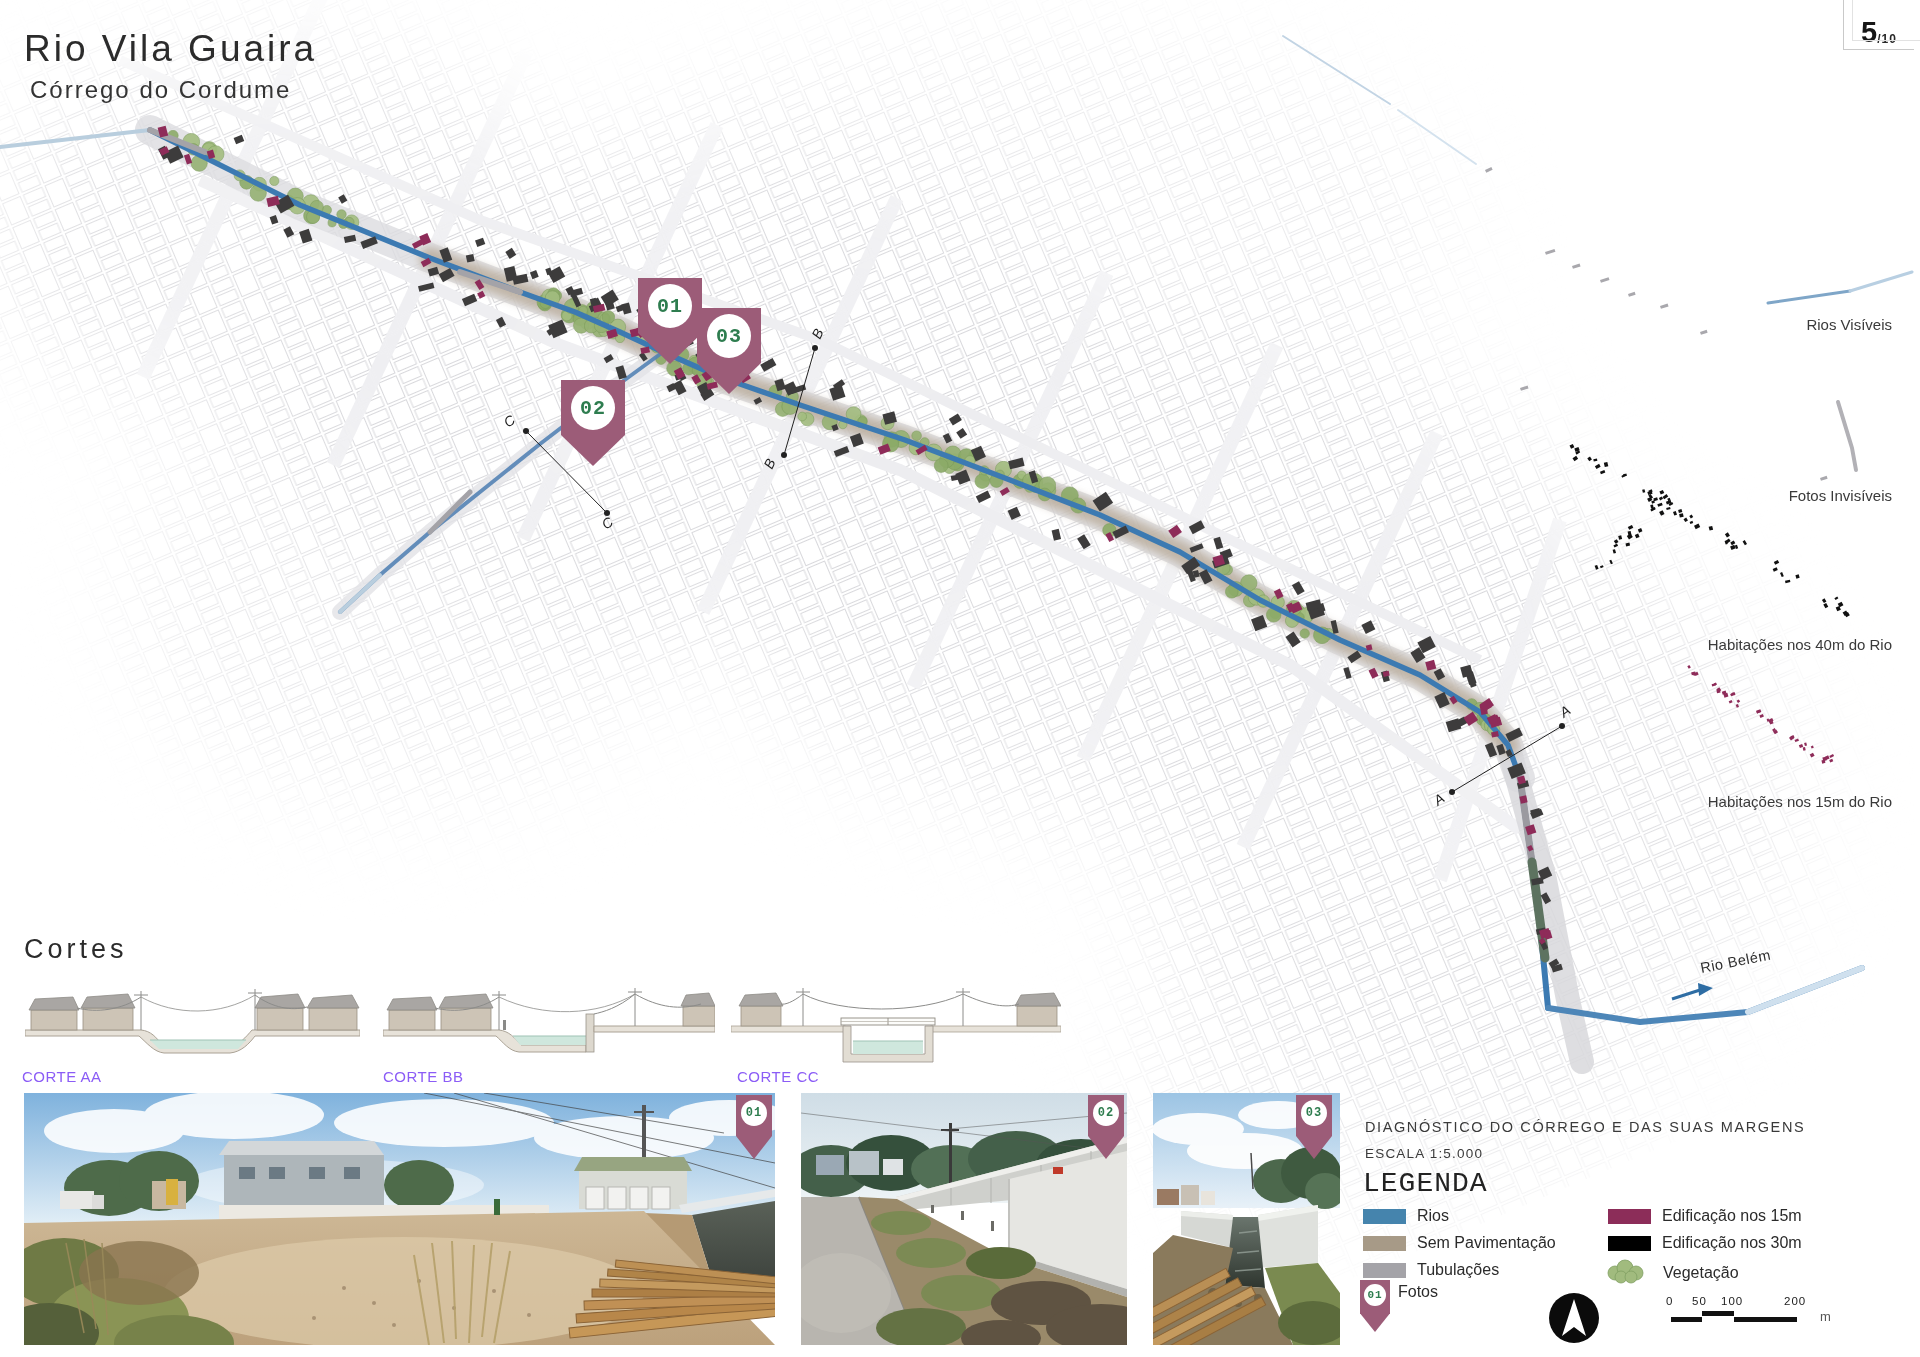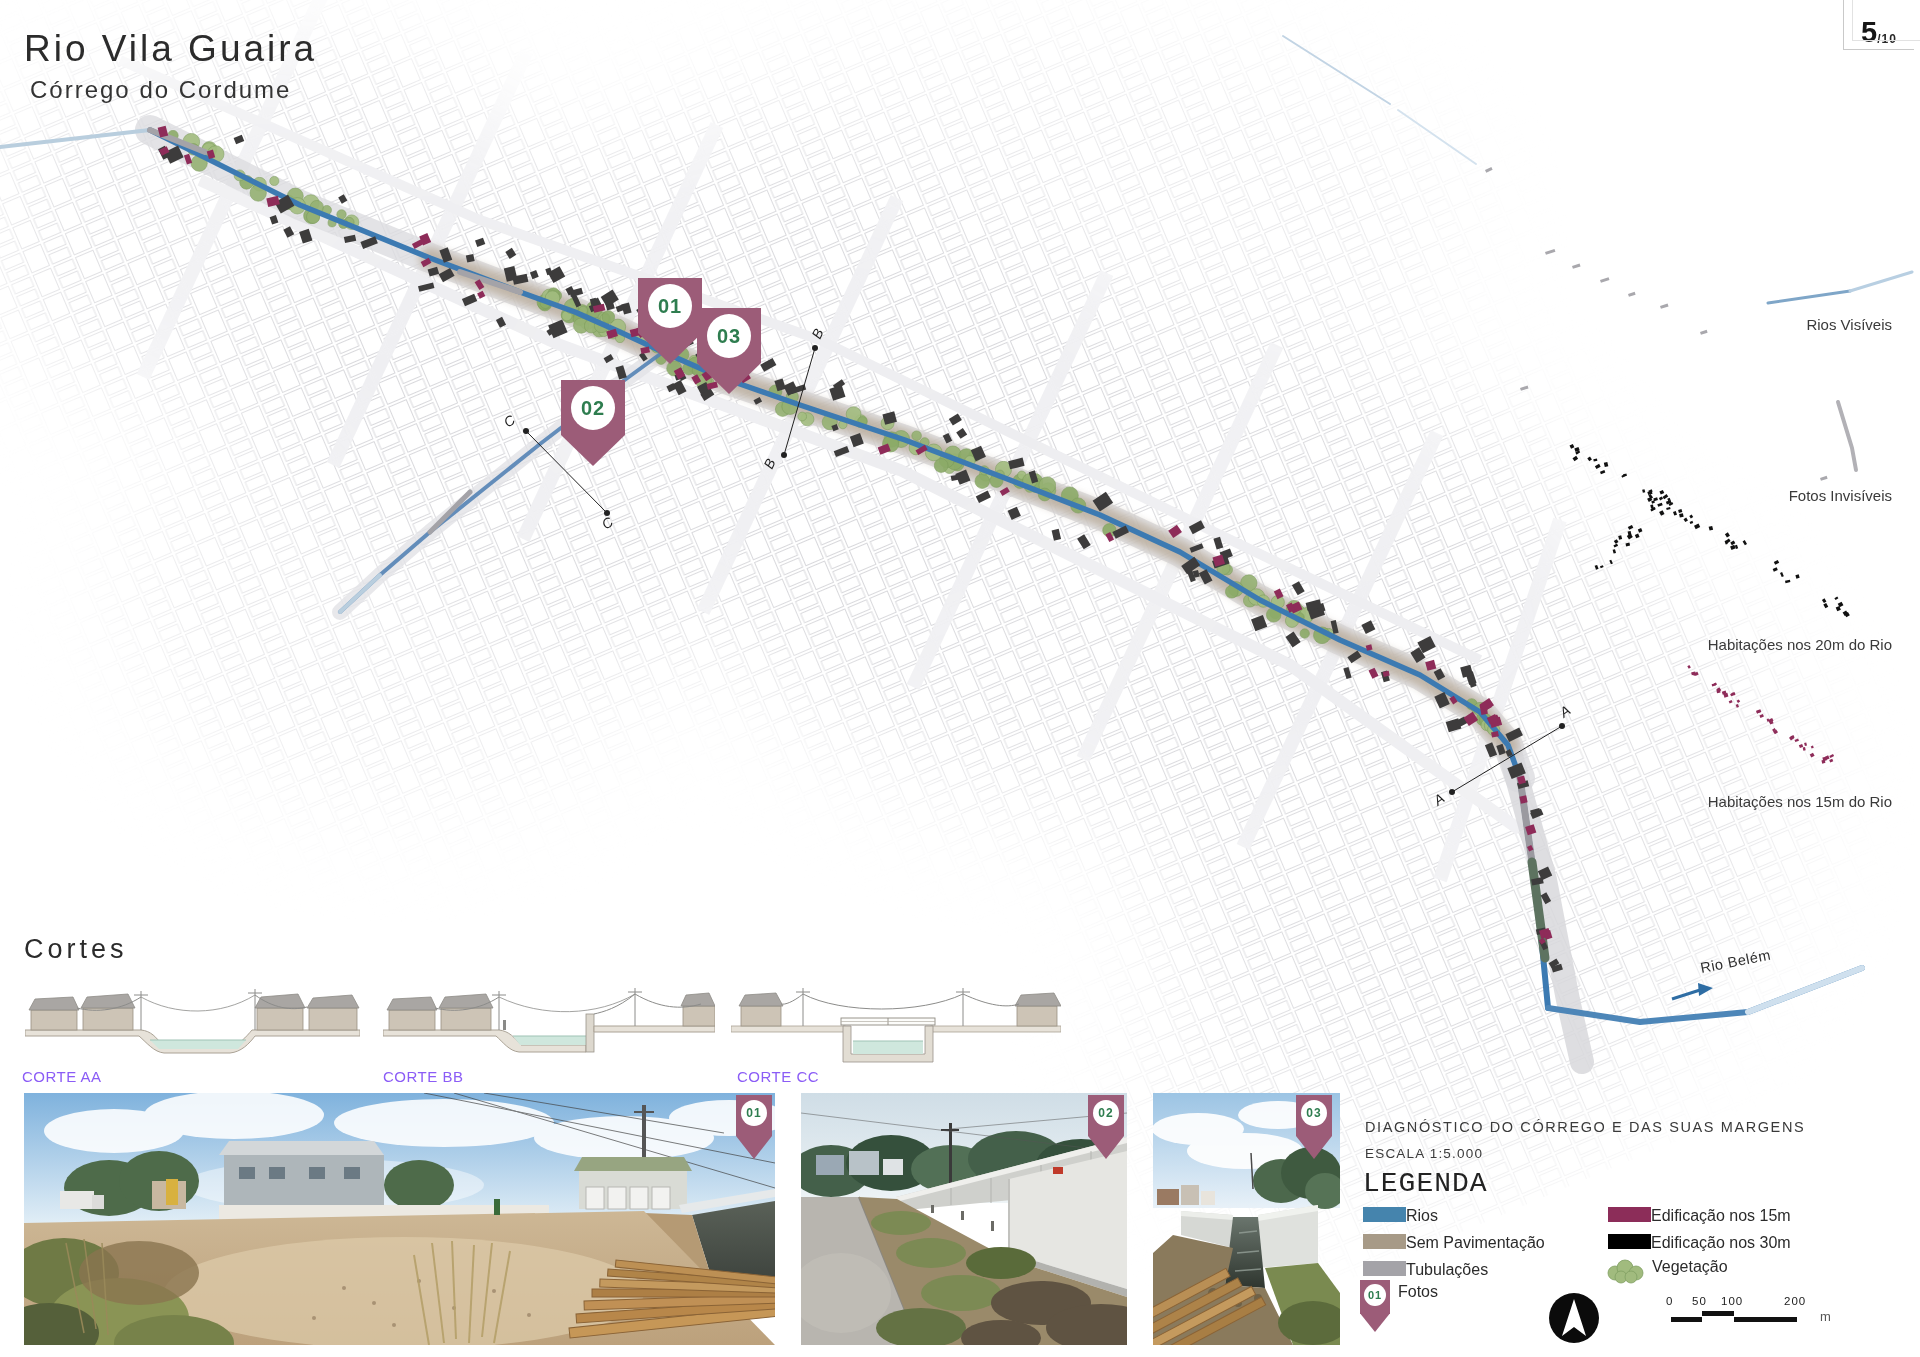--- a/index.html
+++ b/index.html
@@ -18,38 +18,38 @@
   
   .side-label{width:320px;left:1572px;text-align:right;font-size:15px;color:#3a3a3a;}
   
   .cortes-h{left:24px;top:934px;font-size:27px;letter-spacing:4px;color:#2b2b2b;}
   .corte-label{font-size:15px;color:#8b5cf6;letter-spacing:.5px;}
   .corte-box{top:986px;height:80px;}
   
   .pin{position:absolute;background:#9c5c78;clip-path:polygon(0 0,100% 0,100% 64%,50% 100%,0 64%);
        display:flex;justify-content:center;z-index:6;}
   .pin-circle{background:#fff;border-radius:50%;display:flex;align-items:center;justify-content:center;}
-  .pin-num{color:#2e7d4f;font-weight:bold;letter-spacing:1px;}
+  .pin-num{color:#2e7d4f;font-weight:bold;letter-spacing:1px;font-family:Liberation Mono, monospace;}
   .pin-map{width:64px;height:86px;}
   .pin-map .pin-circle{width:44px;height:44px;margin-top:6px;}
   .pin-map .pin-num{font-size:20px;}
   .pin-photo{width:36px;height:64px;}
   .pin-photo .pin-circle{width:26px;height:26px;margin-top:5px;}
   .pin-photo .pin-num{font-size:12px;}
   .pin-legend{width:30px;height:52px;}
   .pin-legend .pin-circle{width:22px;height:22px;margin-top:4px;}
   .pin-legend .pin-num{font-size:11px;}
   
   .photo{top:1093px;height:252px;overflow:hidden;z-index:4;}
   .photo svg{display:block;}
   
   .lg-title{left:1365px;top:1119px;font-size:14.5px;letter-spacing:1.6px;color:#3a3a3a;}
   .lg-scale{left:1365px;top:1146px;font-size:13.5px;letter-spacing:1.2px;color:#3a3a3a;}
   .lg-head{left:1363px;top:1168px;font-size:28px;letter-spacing:1px;color:#222;font-family:Liberation Mono, monospace;}
-  .lg-row{position:absolute;display:flex;}
+  .lg-row{position:absolute;display:flex;align-items:center;gap:11px;}
   .lg-swatch{width:43px;height:15px;background:#999;flex:0 0 auto;}
   .lg-label{font-size:16px;color:#2b2b2b;}
   .rio-belem{left:1702px;top:960px;font-size:14.5px;color:#2e2e2e;transform:rotate(-11deg);transform-origin:left bottom;letter-spacing:.5px;}
   .northwrap{left:1548px;top:1292px;width:52px;height:52px;}
   .sb-ticks{position:absolute;font-size:11.5px;letter-spacing:1px;color:#1c1c1c;}
   .sb-seg{position:absolute;background:#111;height:5px;}
   .sb-unit{left:1820px;top:1309px;font-size:13px;color:#555;letter-spacing:1px;}
 </style>
 </head>
 <body>
@@ -613,21 +613,21 @@
   <div class="abs title">Rio Vila Guaira</div>
   <div class="abs subtitle">Córrego do Cordume</div>
   <div class="abs pagebox">
     <div class="inner"></div>
     <span class="pg-big">5</span>
       <span class="pg-small">/10</span>
   </div>
 
   <div class="abs side-label" style="top:316px">Rios Visíveis</div>
   <div class="abs side-label" style="top:487px">Fotos Invisíveis</div>
-  <div class="abs side-label" style="top:636px">Habitações nos 20m do Rio</div>
+  <div class="abs side-label" style="top:636px">Habitações nos 40m do Rio</div>
   <div class="abs side-label" style="top:793px">Habitações nos 15m do Rio</div>
 
   <div class="abs rio-belem">Rio Belém</div>
 
   <div class="pin pin-map" style="left: 638px; top: 278px; background: rgb(156, 92, 120);">
     <span class="pin-circle">
         <span class="pin-num">01</span>
       </span>
   </div>
   <div class="pin pin-map" style="left: 697px; top: 308px; background: rgb(156, 92, 120);">

